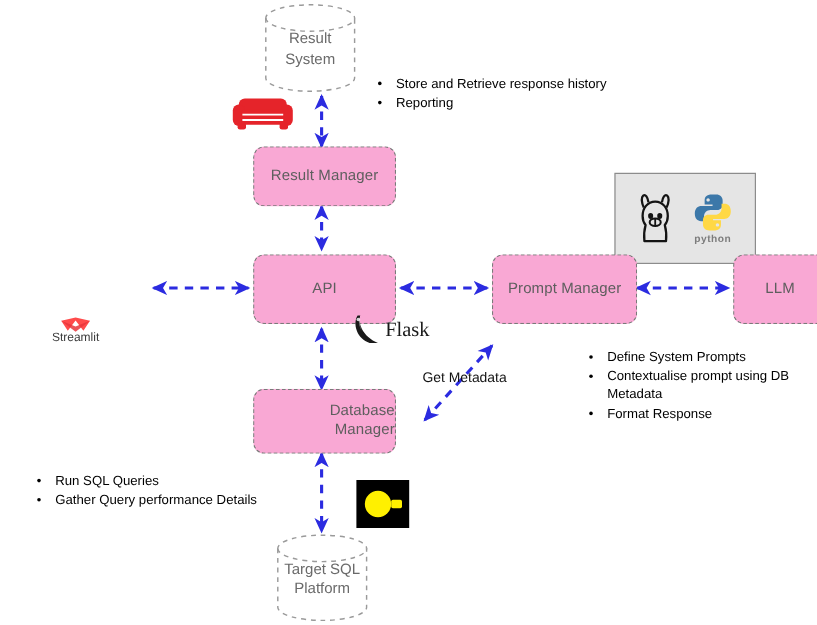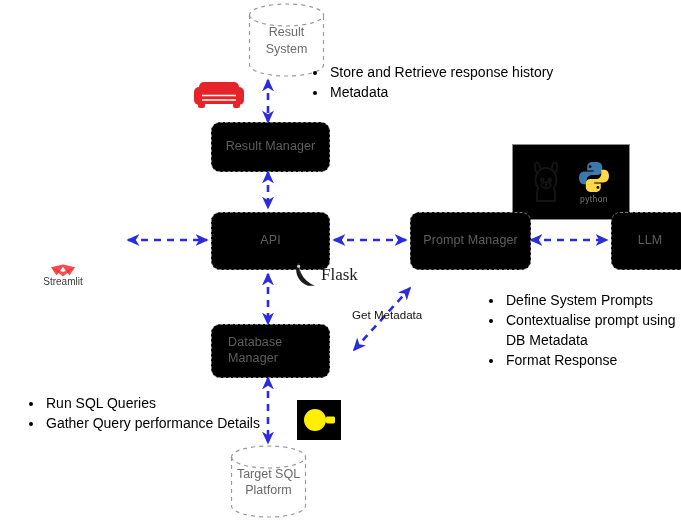--- a/index.html
+++ b/index.html
@@ -15,28 +15,28 @@
     width: 681px;
     height: 521px;
     background: #ffffff;
     overflow: hidden;
   }
   .node {
     position: absolute;
     box-sizing: border-box;
     border: 1.3px dashed #7a7a7a;
     border-radius: 9px;
-    background: #000000;
+    background: #f9a8d4;
     display: flex;
     align-items: center;
     justify-content: center;
     color: #5e5e5e;
     font-size: 12.5px;
     letter-spacing: .1px;
-    text-align: left;
+    text-align: right;
     line-height: 1.25;
   }
   .cylinder {
     position: absolute;
     box-sizing: border-box;
     display: flex;
     align-items: center;
     justify-content: center;
     color: #6a6a6a;
     font-size: 12.5px;
@@ -52,41 +52,42 @@
   .cyl-label {
     position: relative;
     z-index: 2;
   }
   .bullets {
     position: absolute;
     margin: 0;
     padding: 0 0 0 16px;
     list-style: disc;
     color: #000000;
-    font-size: 14px;
+    font-size: 11px;
     line-height: 1.42;
   }
   .bullets li { padding-left: 2px; }
   .arrow-layer {
     position: absolute;
     left: 0;
     top: 0;
     width: 681px;
     height: 521px;
     pointer-events: none;
   }
   .logo-box {
     position: absolute;
     box-sizing: border-box;
     border: 1.2px solid #8c8c8c;
-    background: #000000;
+    background: #e5e5e5;
     display: flex;
     align-items: center;
     justify-content: center;
     gap: 16px;
+    font-weight: bold;
   }
   .caption {
     position: absolute;
     font-size: 11.6px;
     color: #111;
   }
   .logo-text {
     position: absolute;
     display: flex;
     flex-direction: column;
@@ -139,21 +140,21 @@
       <line x1="531" y1="240" x2="607" y2="240"></line>
 
       <line x1="268" y1="274" x2="268" y2="324"></line>
 
       <line x1="268" y1="378" x2="268" y2="443"></line>
 
       <line x1="354" y1="350" x2="410" y2="288"></line>
     </g>
   </svg>
 
-  <div class="cylinder" style="left:247px; top:3px; width:79px; height:75px;">
+  <div class="cylinder" style="left:219px; top:3px; width:79px; height:75px;">
     <svg class="cyl-svg" width="79" height="75" viewBox="0 0 79 75">
       <ellipse cx="39.5" cy="12" rx="37" ry="11" fill="#ffffff" stroke="#9a9a9a" stroke-width="1.2" stroke-dasharray="4 4"></ellipse>
       <path d="M 2.5 12 L 2.5 62 A 37 11 0 0 0 76.5 62 L 76.5 12" fill="#ffffff" stroke="#9a9a9a" stroke-width="1.2" stroke-dasharray="4 4"></path>
       <path d="M 2.5 12 A 37 11 0 0 0 76.5 12" fill="none" stroke="#9a9a9a" stroke-width="1.2" stroke-dasharray="4 4"></path>
     </svg>
     <div class="cyl-label">
       <div>Result</div>
       <div>System</div>
     </div>
   </div>
@@ -170,21 +171,21 @@
       </g>
       <g stroke="#ffffff" stroke-width="1.6">
         <line x1="9" y1="21.5" x2="43" y2="21.5"></line>
         <line x1="9" y1="26" x2="43" y2="26"></line>
       </g>
     </svg>
   </div>
 
   <ul class="bullets" style="left:312px; top:63px; width:260px;">
     <li>Store and Retrieve response history</li>
-    <li>Metadata</li>
+    <li>Reporting</li>
   </ul>
 
   <div class="node" style="left:211px; top:122px; width:119px; height:50px;">
     <span>Result Manager</span>
   </div>
 
   <div class="logo-box" style="left:512px; top:144px; width:118px; height:76px;">
     <svg width="30" height="42" viewBox="0 0 30 42">
       <g fill="none" stroke="#141414" stroke-width="1.9" stroke-linejoin="round">
         <path d="M5.5 12 C3.6 8 3.2 3.5 5 2 C6.9 0.6 8.8 3.4 9.4 7.6"></path>

